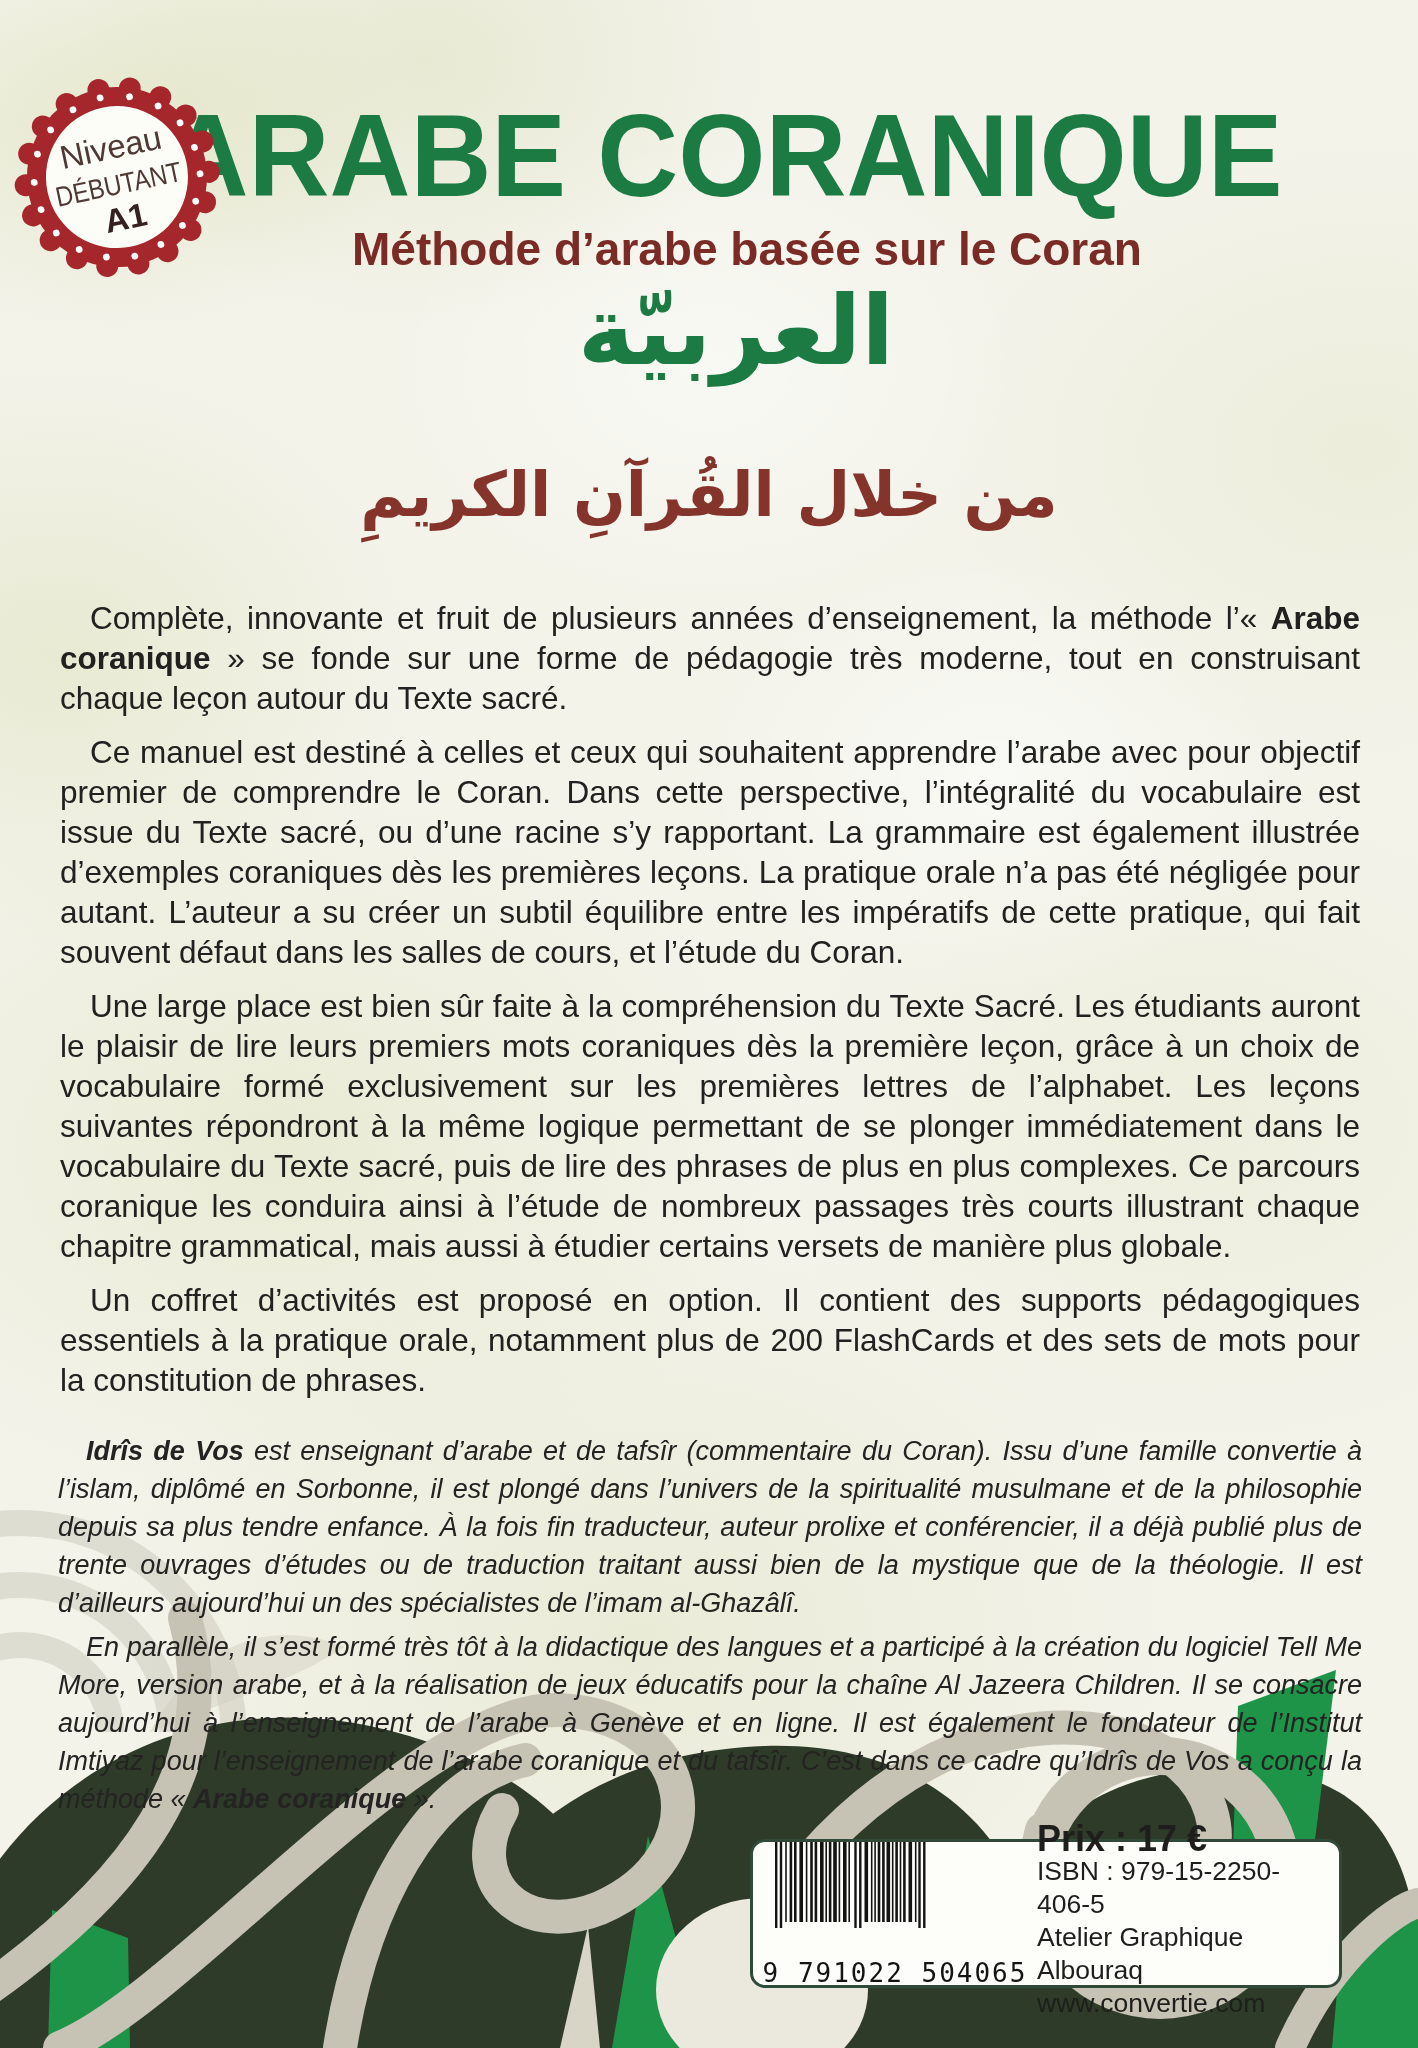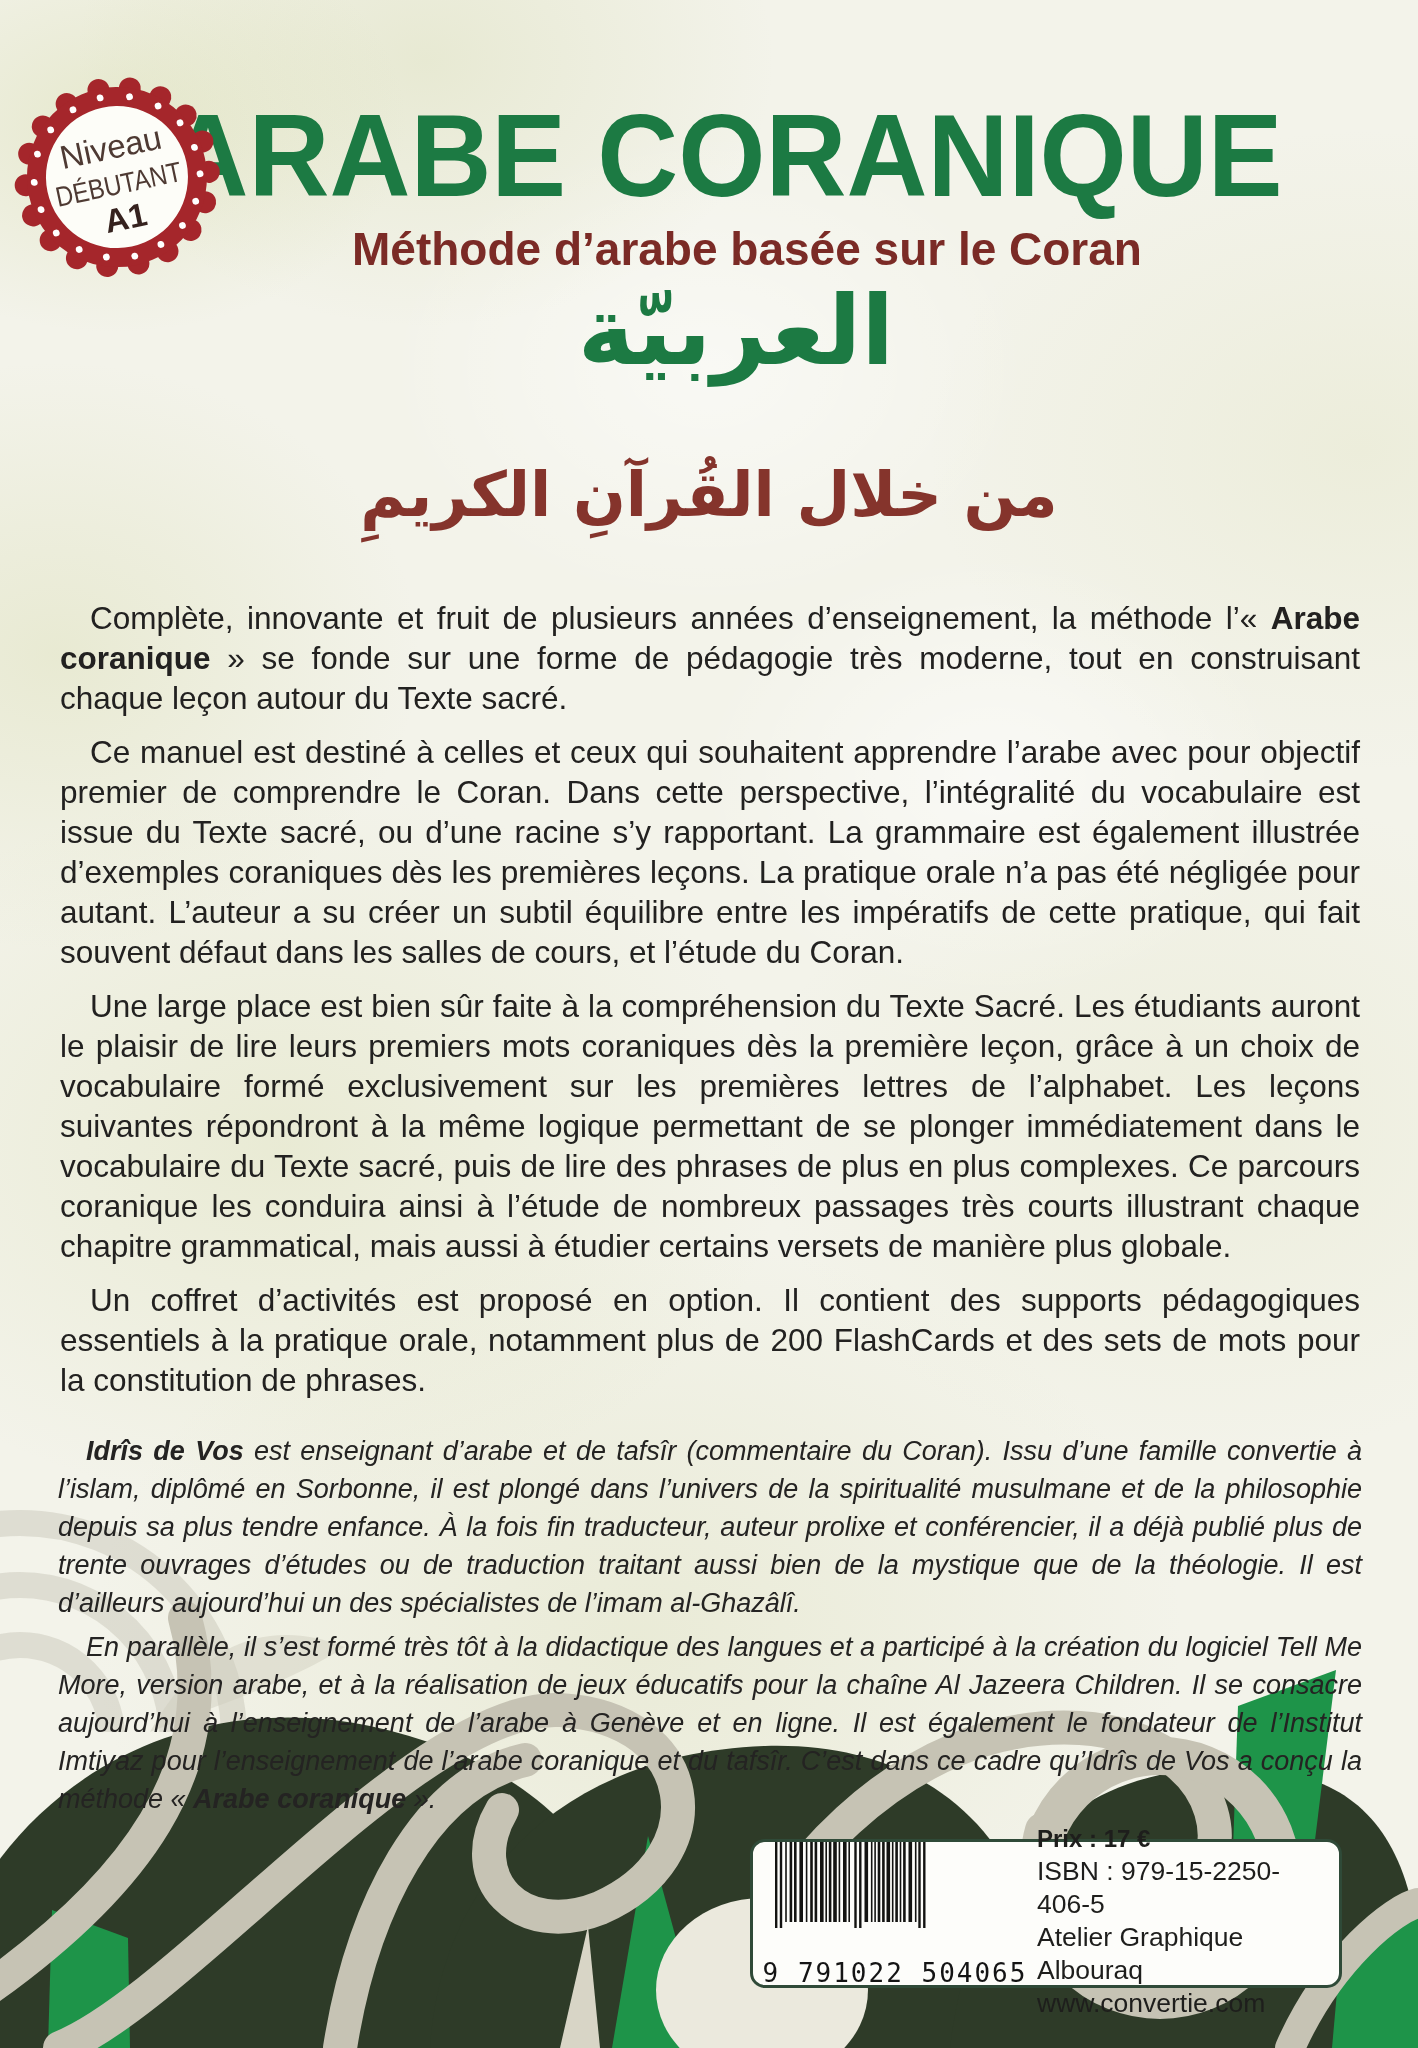--- a/index.html
+++ b/index.html
@@ -60,21 +60,21 @@
     box-sizing:border-box;display:flex;align-items:center;gap:16px;
     padding:8px 14px 6px 16px;
   }
   .barcode-wrap{width:252px;display:flex;flex-direction:column;align-items:center;gap:32px;}
   .barcode-bars{width:244px;height:86px;display:block;}
   .barcode-digits{
     font-family:"DejaVu Sans Mono",monospace;font-size:26px;color:#141414;
     letter-spacing:2px;margin-top:-2px;white-space:nowrap;
   }
   .info-text{flex:1;color:#1e1e1c;line-height:33px;font-size:26.5px;}
-  .info-text .price{font-weight:bold;font-size:24px;margin-top:13px;}
+  .info-text .price{font-weight:bold;font-size:36px;margin-top:13px;}
 </style>
 </head>
 <body>
 
 <div class="page">
 
   <svg class="motif-swirl" viewBox="0 0 460 340" aria-hidden="true">
     <g fill="none" stroke="#c2bfb0" stroke-opacity="0.42" stroke-width="26">
       <circle cx="20" cy="345" r="92"></circle>
       <circle cx="20" cy="345" r="152"></circle>

